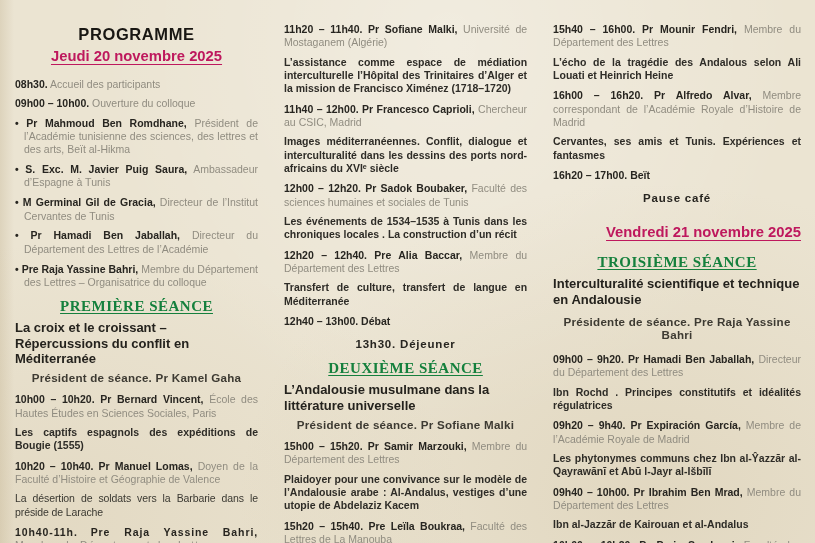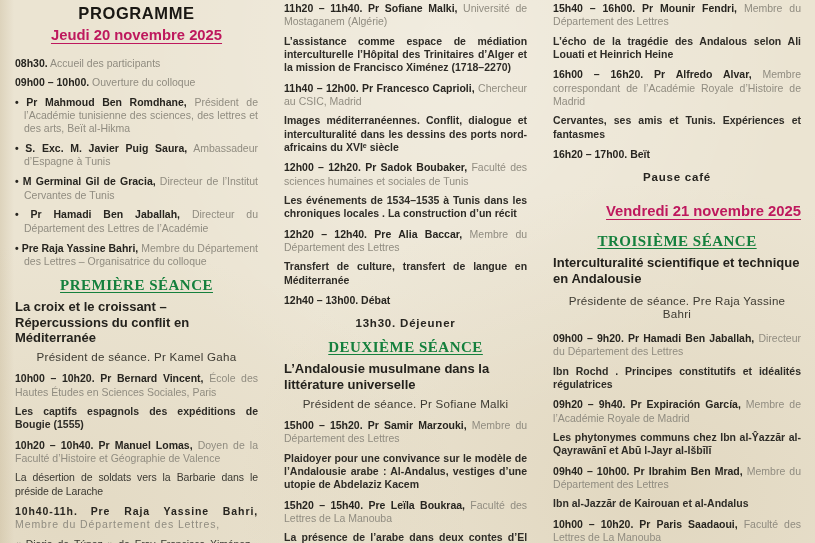--- a/index.html
+++ b/index.html
@@ -10,21 +10,21 @@
     background:
       radial-gradient(ellipse at 80% 92%, rgba(190,170,128,0.22), transparent 45%),
       radial-gradient(ellipse at 8% 96%, rgba(190,170,128,0.18), transparent 38%),
       radial-gradient(ellipse at 55% 8%, rgba(255,255,255,0.30), transparent 55%),
       linear-gradient(90deg, #ddd3bc 0px, #ebe4d2 14px),
       #ebe4d2;
   }
   .sheet{
     box-sizing:border-box;
     width:815px;height:543px;
-    padding:2px 14px 0 15px;
+    padding:23px 14px 0 15px;
     display:grid;
     grid-template-columns:1fr 1fr 1.02fr;
     column-gap:26px;
   }
   .col{min-width:0;}
   p{margin:0 0 6px;}
   .entry{font-size:10.5px;line-height:1.27;text-align:justify;}
   .t,.sp{font-weight:700;color:#272520;}
   .aff{color:#908c80;}
   .talk{
@@ -46,21 +46,21 @@
     font-family:"Liberation Serif","DejaVu Serif",serif;
     font-size:15px;font-weight:700;letter-spacing:0.5px;
     color:#15803d;text-decoration:underline;text-underline-offset:2px;
   }
   .h-stitle{
     margin:1px 0 5px;text-align:left;
     font-size:13px;font-weight:700;line-height:1.18;color:#24221d;
   }
   .chair{
     margin:4px 0 9px;text-align:center;
-    font-size:11.6px;font-weight:400;letter-spacing:0.25px;color:#3d3a32;
+    font-size:11.6px;font-weight:700;letter-spacing:0.25px;color:#3d3a32;
   }
   .center-b{
     text-align:center;font-size:11.5px;font-weight:700;
     letter-spacing:0.8px;color:#272520;margin:10px 0 10px;
   }
   .bullet{padding-left:9px;text-indent:-9px;margin-bottom:6.5px;}
   .bullet::before{content:"\2022  ";font-weight:700;color:#272520;}
   .first{}
   .gap-top{margin-top:20px;text-align:right;}
   .mt8{margin-top:8px;margin-bottom:12px;}
@@ -131,21 +131,21 @@
     <p class="talk lt">« Diario de Túnez » de Fray Francisco Ximénez . Témoignage d’un regard espagnol sur la Régence de Tunis au XVIIᵉ siècle</p>
 
   </section>
 
   <section class="col">
     <p class="entry first">
       <span class="t">11h20 – 11h40.</span>
       <span class="sp">Pr Sofiane Malki,</span>
       <span class="aff">Université de Mostaganem (Algérie)</span>
     </p>
-    <p class="talk">L’assistance comme espace de médiation interculturelle l’Hôpital des Trinitaires d’Alger et la mission de Francisco Ximénez (1718–2270)</p>
+    <p class="talk">L’assistance comme espace de médiation interculturelle l’Hôpital des Trinitaires d’Alger et la mission de Francisco Ximénez (1718–1720)</p>
 
     <p class="entry">
       <span class="t">11h40 – 12h00.</span>
       <span class="sp">Pr Francesco Caprioli,</span>
       <span class="aff">Chercheur au CSIC, Madrid</span>
     </p>
     <p class="talk">Images méditerranéennes. Conflit, dialogue et interculturalité dans les dessins des ports nord-africains du XVIᵉ siècle</p>
 
     <p class="entry">
       <span class="t">12h00 – 12h20.</span>

